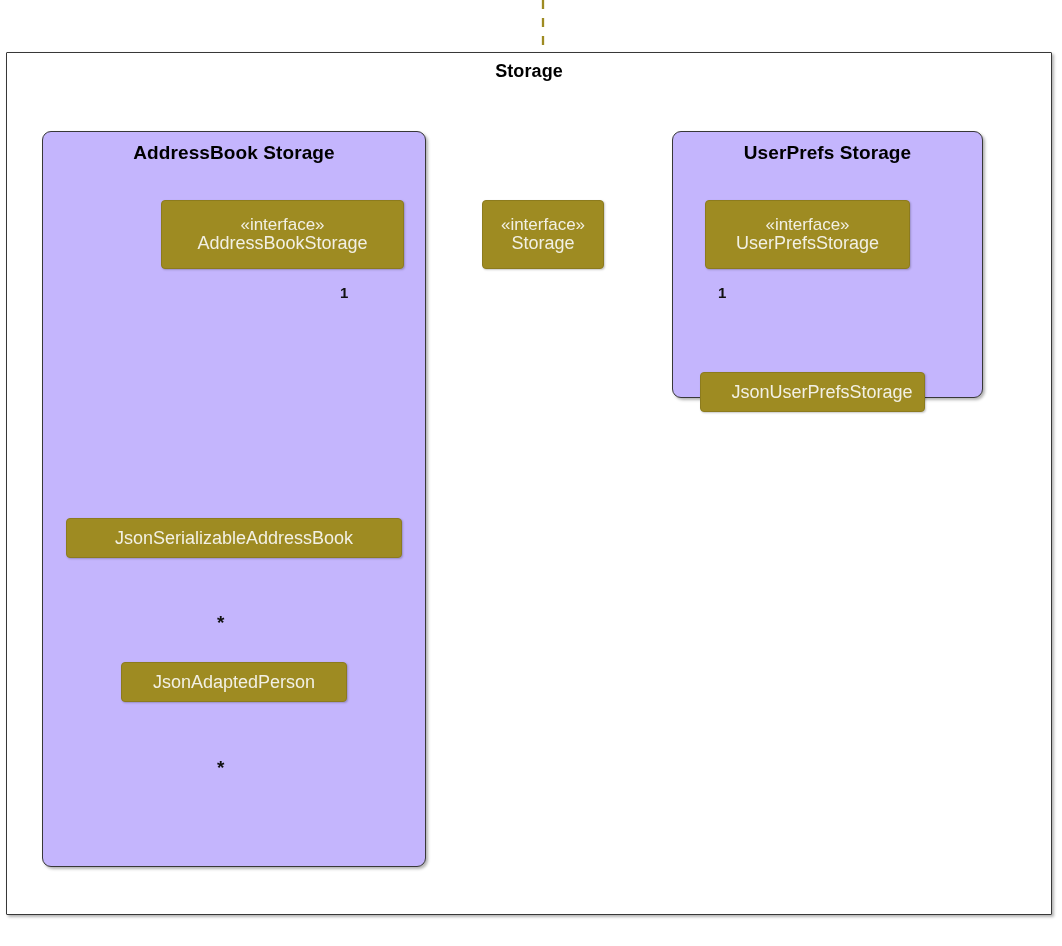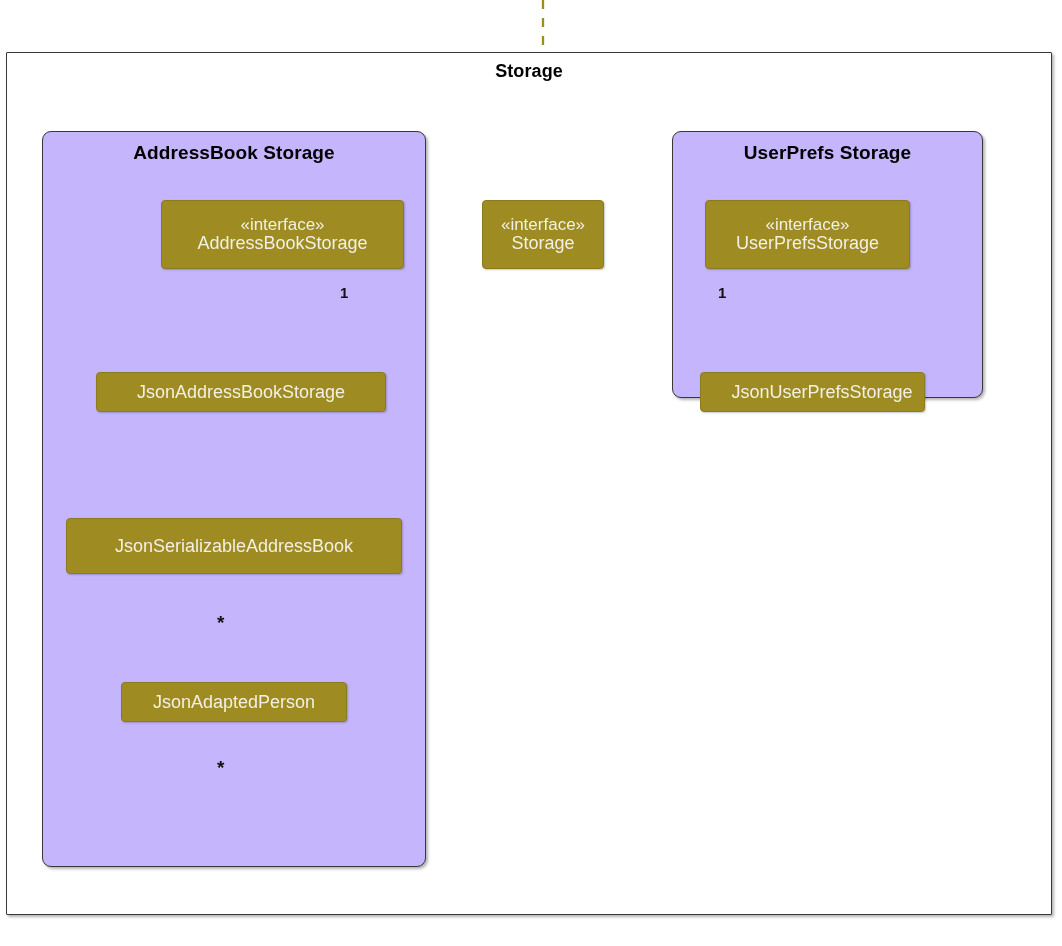--- a/index.html
+++ b/index.html
@@ -186,34 +186,31 @@
   <div class="clsbox" style="left:482px; top:200px; width:122px; height:69px;">
     <span class="stereotype">«interface»</span>
     <span class="cname">Storage</span>
   </div>
 
   <div class="clsbox" style="left:705px; top:200px; width:205px; height:69px;">
     <span class="stereotype">«interface»</span>
     <span class="cname">UserPrefsStorage</span>
   </div>
 
-  <div class="clsbox" style="left:96px; top:372px; width:290px; height:40px;">
-    <span class="cname">JsonAddressBookStorage</span>
-  </div>
 
 
   <div class="clsbox" style="left:700px; top:372px; width:225px; height:40px;padding-left:19px;">
     <span class="cname">JsonUserPrefsStorage</span>
   </div>
 
-  <div class="clsbox" style="left:66px; top:518px; width:336px; height:56px;">
+  <div class="clsbox" style="left:66px; top:518px; width:336px; height:40px;">
     <span class="cname">JsonSerializableAddressBook</span>
   </div>
 
-  <div class="clsbox" style="left:121px; top:662px; width:226px; height:40px;margin-top:20px;">
+  <div class="clsbox" style="left:121px; top:662px; width:226px; height:40px;">
     <span class="cname">JsonAdaptedPerson</span>
   </div>
 
 
   <div class="mult" style="left:340px; top:284px;">1</div>
 
   <div class="mult" style="left:718px; top:284px;">1</div>
 
   <div class="mult star" style="left:217px; top:612px;">*</div>
 

